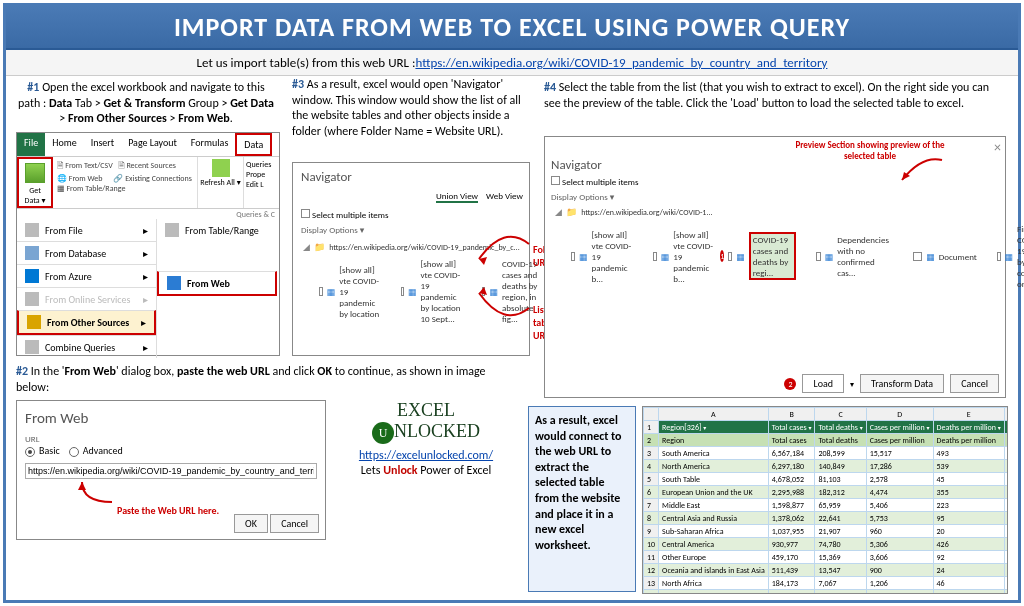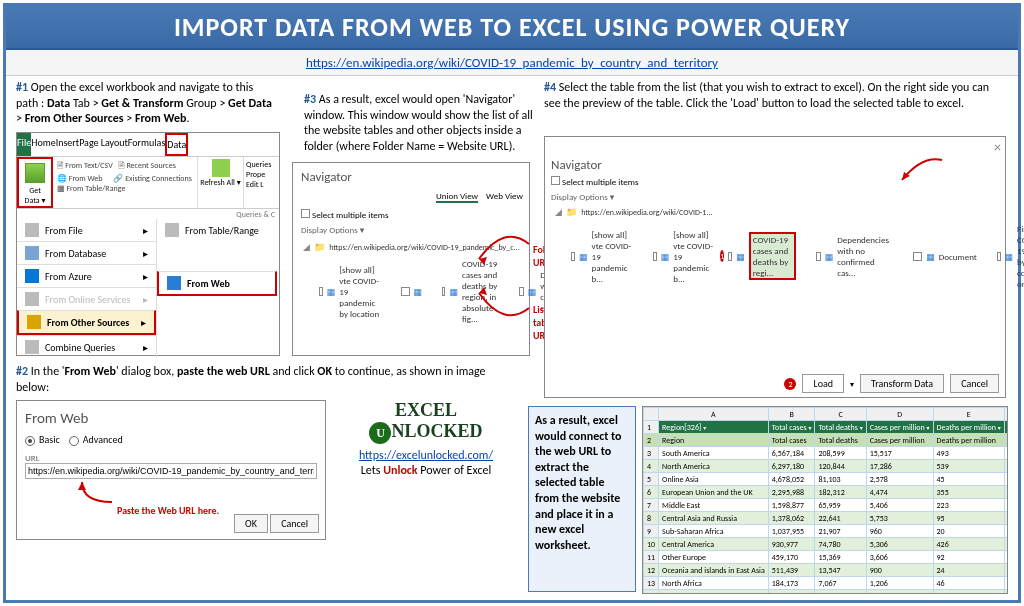--- a/index.html
+++ b/index.html
@@ -11,21 +11,21 @@
   .subtitle-bar a { color:#0645ad; text-decoration: underline; }
   .content { position: relative; height: 524px; }
   .block { border:1px solid #888; position:absolute; background:#fff; font-size:10px; }
   .inst { font-size:12px; position:absolute; line-height:1.3; }
   .inst b { font-weight: bold; }
   .bluehash { color:#2a5a95; font-weight: bold; }
   .red { color:#c00; font-weight: bold; }
   .redbox { border:2px solid #c00; }
   
   .ribbon { display:flex; background:#fff; border-bottom:1px solid #ccc; }
-  .ribbon span { padding:3px 0; font-size:10px; }
+  .ribbon span { padding:3px 7px; font-size:10px; }
   .ribbon .file { background:#217346; color:#fff; }
   .menu-list { font-size:10px; }
   .menu-list div { padding:4px 8px; display:flex; align-items:center; gap:6px; }
   .menu-list .sep { border-top:1px solid #ddd; }
   .tinyicon { width:14px; height:14px; background:#7aa5d2; display:inline-block; }
   .tinyicon.gray { background:#bbb; }
   
   .radio { width:10px; height:10px; border:1px solid #666; border-radius:50%; display:inline-block; margin-right:4px; vertical-align:middle; }
   .radio.sel::after { content:""; display:block; width:4px; height:4px; background:#444; border-radius:50%; margin:2px; }
   .btn { border:1px solid #999; padding:2px 10px; font-size:10px; background:#f5f5f5; display:inline-block; }
@@ -43,26 +43,27 @@
   .num-badge { background:#c00; color:#fff; width:12px; height:12px; border-radius:50%; font-size:8px; display:inline-flex; align-items:center; justify-content:center; }
 </style>
 </head>
 <body>
 
 <div class="outer">
   <div class="title-bar">
     <h1>IMPORT DATA FROM WEB TO EXCEL USING POWER QUERY</h1>
   </div>
   <div class="subtitle-bar">
+    <span>Let us import table(s) from this web URL : </span>
     <a>https://en.wikipedia.org/wiki/COVID-19_pandemic_by_country_and_territory</a>
   </div>
 
   <div class="content">
 
-    <div class="inst" style="left:10px; top:4px; width:260px;">
+    <div class="inst" style="left:10px; top:4px; width:260px;text-align:center;">
       <span class="bluehash">#1</span><span> Open the excel workbook and navigate to this path : </span><b>Data</b><span> Tab &gt; </span><b>Get &amp; Transform</b><span> Group &gt; </span><b>Get Data</b><span> &gt; </span><b>From Other Sources</b><span> &gt; </span><b>From Web</b><span>.</span>
     </div>
 
     <div class="block" style="left:10px; top:56px; width:264px; height:224px;">
       <div class="ribbon">
         <span class="file">File</span>
         <span>Home</span>
         <span>Insert</span>
         <span>Page Layout</span>
         <span>Formulas</span>
@@ -129,21 +130,21 @@
             </div>
           <div style="height:30px;"></div>
           <div class="sep redbox">
               <span class="tinyicon" style="background:#2b7cd3"></span>
               <b><span>From Web</span></b>
             </div>
         </div>
       </div>
     </div>
 
-    <div class="inst" style="left:286px; top:16px; width:232px;margin-left:12px;">
+    <div class="inst" style="left:286px; top:1px; width:232px;">
       <span class="bluehash">#3</span><span> As a result, excel would open 'Navigator' window. This window would show the list of all the website tables and other objects inside a folder (where Folder Name = Website URL).</span>
     </div>
 
     <div class="block" style="left:286px; top:86px; width:238px; height:194px;">
       <div style="padding:6px 8px; font-size:13px; color:#555;">Navigator</div>
       <div style="display:flex; justify-content:flex-end; gap:8px; font-size:9px; padding:0 6px 4px;">
         <span style="border-bottom:2px solid #217346">Union View</span>
         <span>Web View</span>
       </div>
       <div style="padding:2px 8px; font-size:9px;"><span class="sq"></span> <span>Select multiple items</span></div>
@@ -156,20 +157,21 @@
           </div>
         <div id="s3-items">
             <div style="padding-left: 16px;">
               <span class="sq"></span> 
               <span style="color:#2b7cd3">▦</span> 
               <span>[show all] vte COVID-19 pandemic by location</span>
             </div>
             <div style="padding-left: 16px;">
               <span class="sq"></span> 
               <span style="color:#2b7cd3">▦</span> 
+              <span>[show all] vte COVID-19 pandemic by location 10 Sept...</span>
             </div>
             <div style="padding-left: 16px;">
               <span class="sq"></span> 
               <span style="color:#2b7cd3">▦</span> 
               <span>COVID-19 cases and deaths by region, in absolute fig...</span>
             </div>
             <div style="padding-left: 16px;">
               <span class="sq"></span> 
               <span style="color:#2b7cd3">▦</span> 
               <span>Dependencies with no confirmed cases</span>
@@ -196,20 +198,21 @@
           <path d="M5,10 Q30,45 55,25" stroke="#c00" stroke-width="2" fill="none"></path>
           <path d="M5,10 l8,2 l-3,-8 z" fill="#c00"></path>
         </svg>
     </div>
 
     <div class="inst" style="left:538px; top:4px; width:460px;">
       <span class="bluehash">#4</span><span> Select the table from the list (that you wish to extract to excel). On the right side you can see the preview of the table. Click the 'Load' button to load the selected table to excel.</span>
     </div>
 
     <div class="block" style="left:538px; top:60px; width:462px; height:262px;">
+      <div class="red" style="position:absolute; right:60px; top:2px; font-size:9px; text-align:center; width:150px;">Preview Section showing preview of the selected table</div>
       <svg style="position:absolute; right:58px; top:18px; width:50px; height:30px;">
           <path d="M5,25 Q25,0 45,5" stroke="#c00" stroke-width="2" fill="none"></path>
           <path d="M5,25 l2,-8 l6,4 z" fill="#c00"></path>
         </svg>
       <div style="position:absolute; right:4px; top:2px; font-size:14px; color:#888;">×</div>
       <div style="display:flex; height:230px; margin-top:14px;">
         <div style="flex:1; padding:4px 6px;">
           <div style="font-size:13px; color:#555; padding:2px 0;">Navigator</div>
           <div style="font-size:9px; padding:2px 0;"><span class="sq"></span> <span>Select multiple items</span></div>
           <div style="font-size:9px; color:#666; padding:2px 0;"><span>Display Options</span> ▾</div>
@@ -264,40 +267,40 @@
         <span class="btn">Cancel</span>
       </div>
     </div>
 
     <div class="inst" style="left:10px; top:288px; width:480px;">
       <span class="bluehash">#2</span><span> In the '</span><b>From Web</b><span>' dialog box, </span><b>paste the web URL</b><span> and click </span><b>OK</b><span> to continue, as shown in image below:</span>
     </div>
 
     <div class="block" style="left:10px; top:324px; width:310px; height:140px; padding:8px;">
       <div style="font-size:15px; color:#555; margin-bottom:6px;">From Web</div>
+      <div style="font-size:9px; color:#666;">URL</div>
       <div style="font-size:10px; margin-bottom:6px;">
         <span class="radio sel"></span><span>Basic</span>
         &nbsp;&nbsp;
         <span class="radio"></span><span>Advanced</span>
       </div>
-      <div style="font-size:9px; color:#666;">URL</div>
       <input type="text" style="width: 100%; font-size: 9px; padding: 2px; border: 1px solid rgb(170, 170, 170);" value="https://en.wikipedia.org/wiki/COVID-19_pandemic_by_country_and_territor">
       <svg style="position:absolute; left:60px; top:76px; width:40px; height:30px;">
           <path d="M5,5 Q5,25 35,25" stroke="#c00" stroke-width="2" fill="none"></path>
           <path d="M5,5 l-4,8 l8,0 z" fill="#c00"></path>
         </svg>
       <div class="red" style="position:absolute; left:100px; bottom:22px; font-size:10px;">Paste the Web URL here.</div>
       <div style="position:absolute; bottom:6px; right:6px;">
         <span class="btn redbox">OK</span>
         <span class="btn">Cancel</span>
       </div>
     </div>
 
     <div style="position:absolute; left:330px; top:324px; width:180px; text-align:center;">
-      <div style="font-family:Georgia,serif; font-size:18px; color:#1a4020; font-weight:bold;">
+      <div style="font-family:Georgia,serif; font-size:18px; color:#1a4020; font-weight:normal;">
         <span>EXCEL</span><br>
         <span style="display:inline-block; width:22px; height:22px; background:#1a6b1a; border-radius:50%; color:#fff; font-size:12px; line-height:22px; vertical-align:middle;">U</span><span>NLOCKED</span>
       </div>
       <a style="color:#0645ad; font-size:12px; text-decoration:underline;">https://excelunlocked.com/</a>
       <div style="font-size:12px;"><span>Lets </span><b style="color:#c00500">Unlock</b><span> Power of Excel</span></div>
     </div>
 
     <div class="inst" style="left:522px; top:330px; width:108px; background:#eaf1fb; border:1px solid #4a7ab5; padding:6px; font-weight:bold; height:186px;">As a result, excel would connect to the web URL to extract the selected table from the website and place it in a new excel worksheet.</div>
 
     <div class="block" style="left:636px; top:330px; width:366px; height:188px; overflow:hidden;">
@@ -338,28 +341,28 @@
               <td>6,567,184</td>
               <td>208,599</td>
               <td>15,517</td>
               <td>493</td>
               <td>423,117,093</td>
             </tr>
             <tr class="alt">
               <td class="rownum">4</td>
               <td>North America</td>
               <td>6,297,180</td>
-              <td>120,844</td>
+              <td>140,849</td>
               <td>17,286</td>
               <td>539</td>
               <td>364,296,266</td>
             </tr>
             <tr>
               <td class="rownum">5</td>
-              <td>Online Asia</td>
+              <td>South Table</td>
               <td>4,678,052</td>
               <td>81,103</td>
               <td>2,578</td>
               <td>45</td>
               <td>1,814,388,744</td>
             </tr>
             <tr class="alt">
               <td class="rownum">6</td>
               <td>European Union and the UK</td>
               <td>2,295,988</td>

